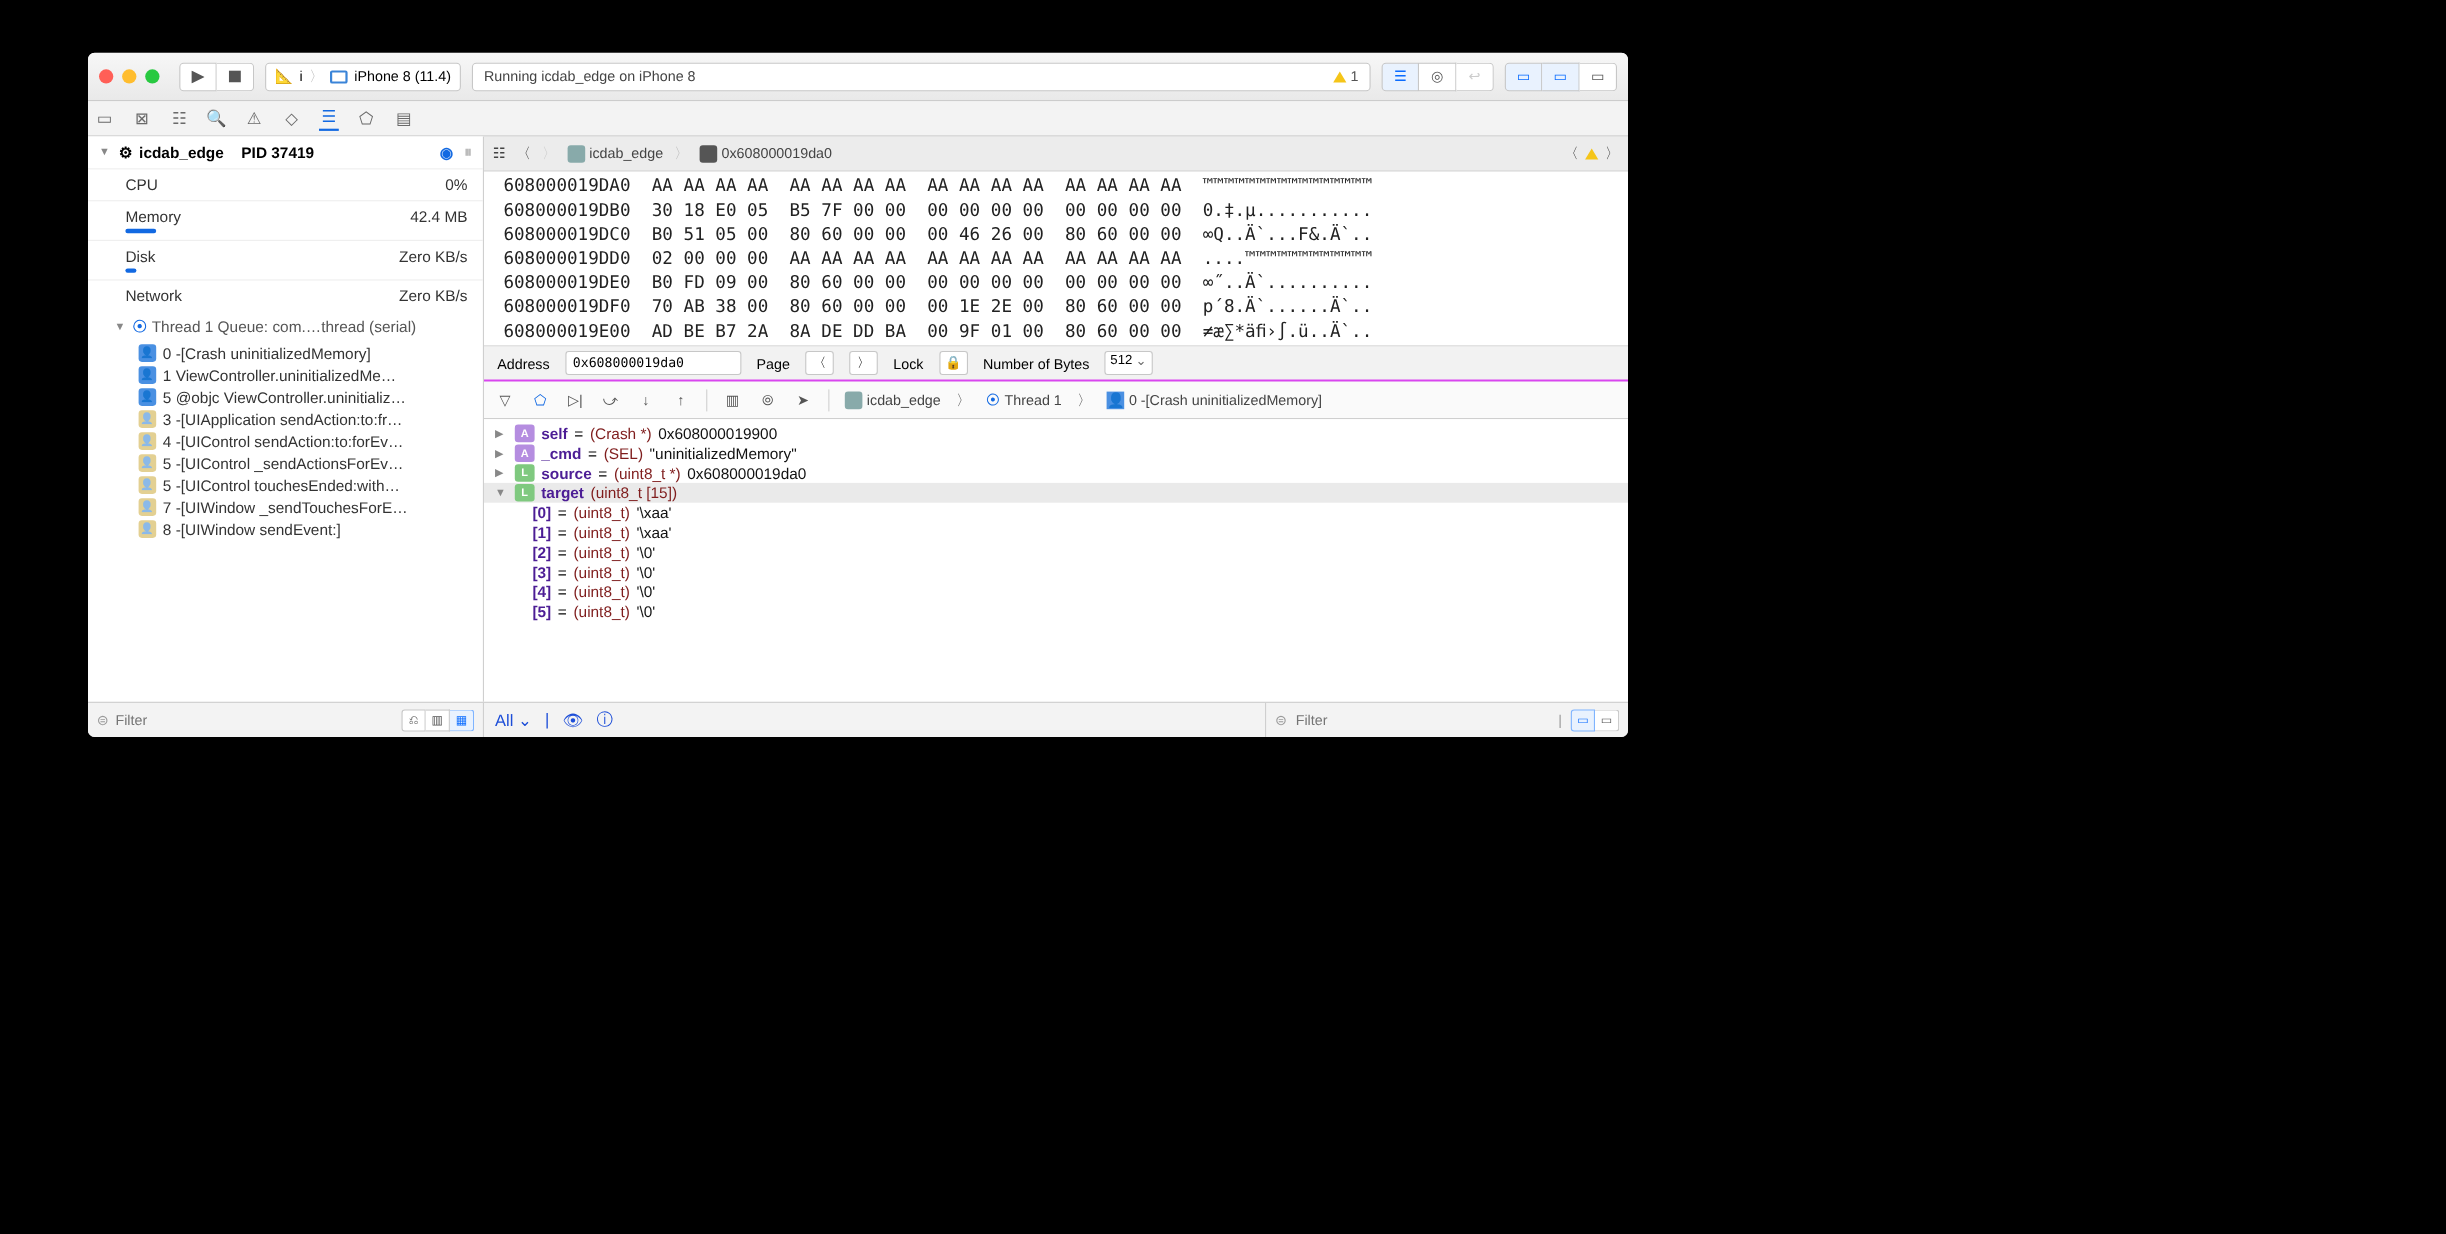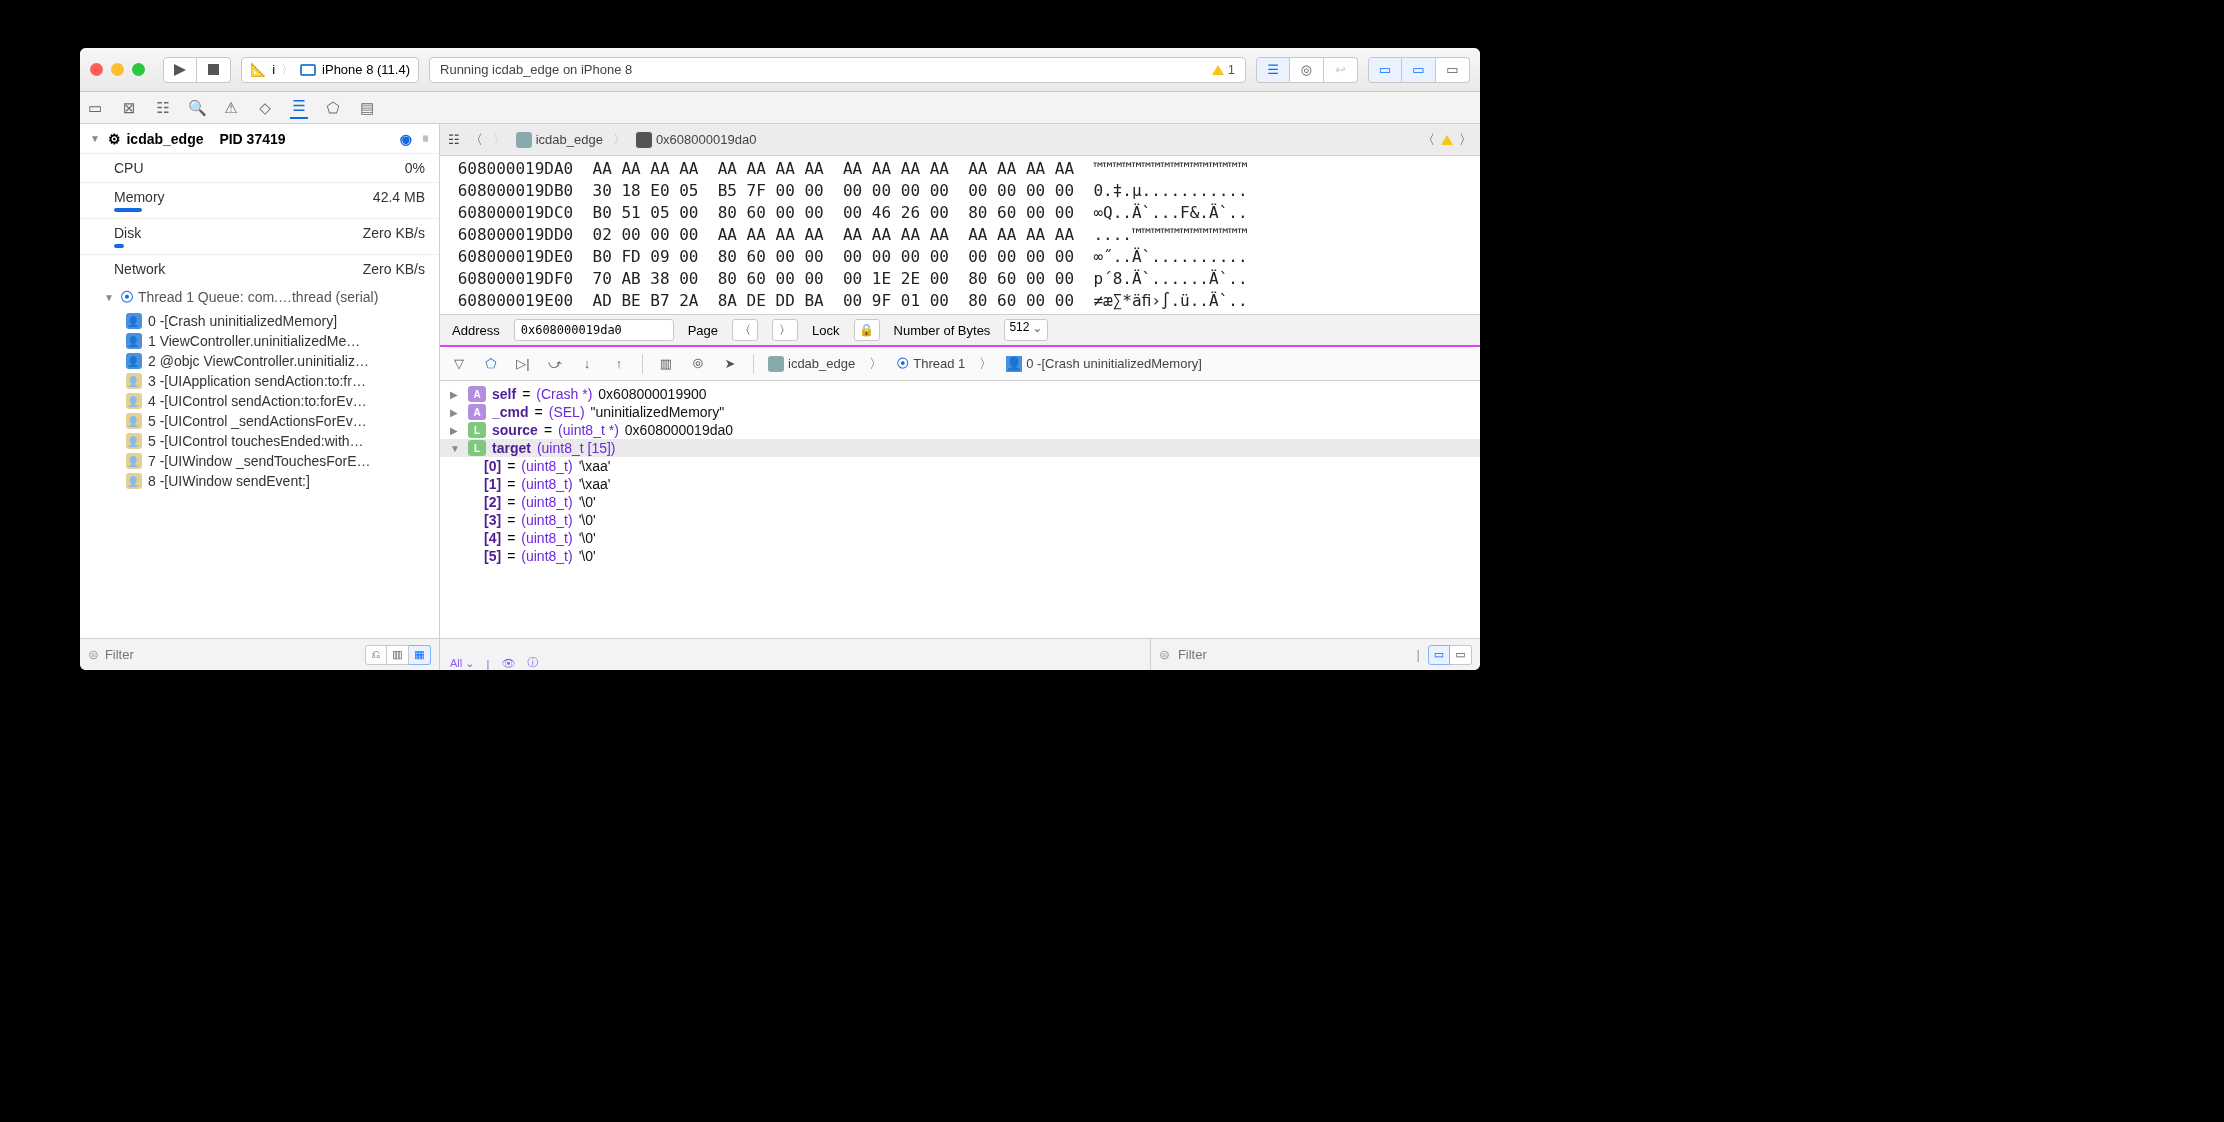--- a/index.html
+++ b/index.html
@@ -68,28 +68,28 @@
   .dbg-tb .divider{width:1px;height:20px;background:#d0d0d0;}
   .dbg-tb .crumb{display:flex;align-items:center;gap:4px;color:#444;}
 
   .vars{flex:1;overflow:auto;background:#fff;font-family:"SF Mono",Menlo,monospace;font-size:14px;padding:4px 0;}
   .vrow{display:flex;align-items:center;gap:6px;padding:1px 10px;}
   .vrow.sel{background:#eaeaea;}
   .vrow .tw{color:#888;width:12px;font-size:10px;}
   .badge{width:18px;height:16px;border-radius:3px;font-size:10px;font-weight:700;color:#fff;display:flex;align-items:center;justify-content:center;}
   .badge.A{background:#b58de0;} .badge.L{background:#7fc97f;}
   .vrow b{font-weight:700;color:#4c1d95;}
-  .vrow .ty{color:#6d28d9;}
+  .vrow .ty{color:#7f1d1d;}
   .vrow .vl{color:#111;}
   .vrow.child{padding-left:44px;}
 
   .bottom{height:32px;border-top:1px solid #cfcfcf;display:flex;align-items:stretch;background:#f3f3f3;}
   .bottom .filter{flex:0 0 360px;border-right:1px solid #cfcfcf;display:flex;align-items:center;padding:0 8px;gap:6px;color:#9a9a9a;font-size:13px;}
   .bottom .filter input{flex:1;border:none;background:transparent;outline:none;font-size:13px;color:#333;}
-  .bottom .mid{flex:1;display:flex;align-items:flex-end;gap:12px;padding:0 10px;color:#8b5cf6;font-size:11px;}
+  .bottom .mid{flex:1;display:flex;align-items:center;gap:12px;padding:0 10px;color:#1d4ed8;font-size:15px;}
   .bottom .right{flex:0 0 330px;border-left:1px solid #cfcfcf;display:flex;align-items:center;padding:0 8px;gap:8px;color:#9a9a9a;font-size:13px;}
   .bottom .right input{flex:1;border:none;background:transparent;outline:none;font-size:13px;}
   .mini-seg{margin-left:auto;display:flex;}
   .mini-seg .b{width:22px;height:20px;border:1px solid #c7c7c7;background:#fff;display:flex;align-items:center;justify-content:center;font-size:11px;color:#555;}
   .mini-seg .b.on{background:#e9f2fe;color:#0b6cff;border-color:#7fb4ff;}
   .mini-seg .b:first-child{border-radius:3px 0 0 3px;}
   .mini-seg .b:last-child{border-radius:0 3px 3px 0;border-left:none;}
   .mini-seg .b:not(:first-child):not(:last-child){border-left:none;}
 
   .sim-icon{width:16px;height:12px;border:2px solid #3a84d8;border-radius:2px;display:inline-block;}
@@ -205,21 +205,21 @@
             <div class="frame">
               <span class="fi user">👤</span>
               <span>0 -[Crash uninitializedMemory]</span>
             </div>
             <div class="frame">
               <span class="fi user">👤</span>
               <span>1 ViewController.uninitializedMe…</span>
             </div>
             <div class="frame">
               <span class="fi user">👤</span>
-              <span>2 @objc ViewController.uninitializ…</span>
+              <span>5 @objc ViewController.uninitializ…</span>
             </div>
             <div class="frame">
               <span class="fi sys">👤</span>
               <span>3 -[UIApplication sendAction:to:fr…</span>
             </div>
             <div class="frame">
               <span class="fi sys">👤</span>
               <span>4 -[UIControl sendAction:to:forEv…</span>
             </div>
             <div class="frame">

